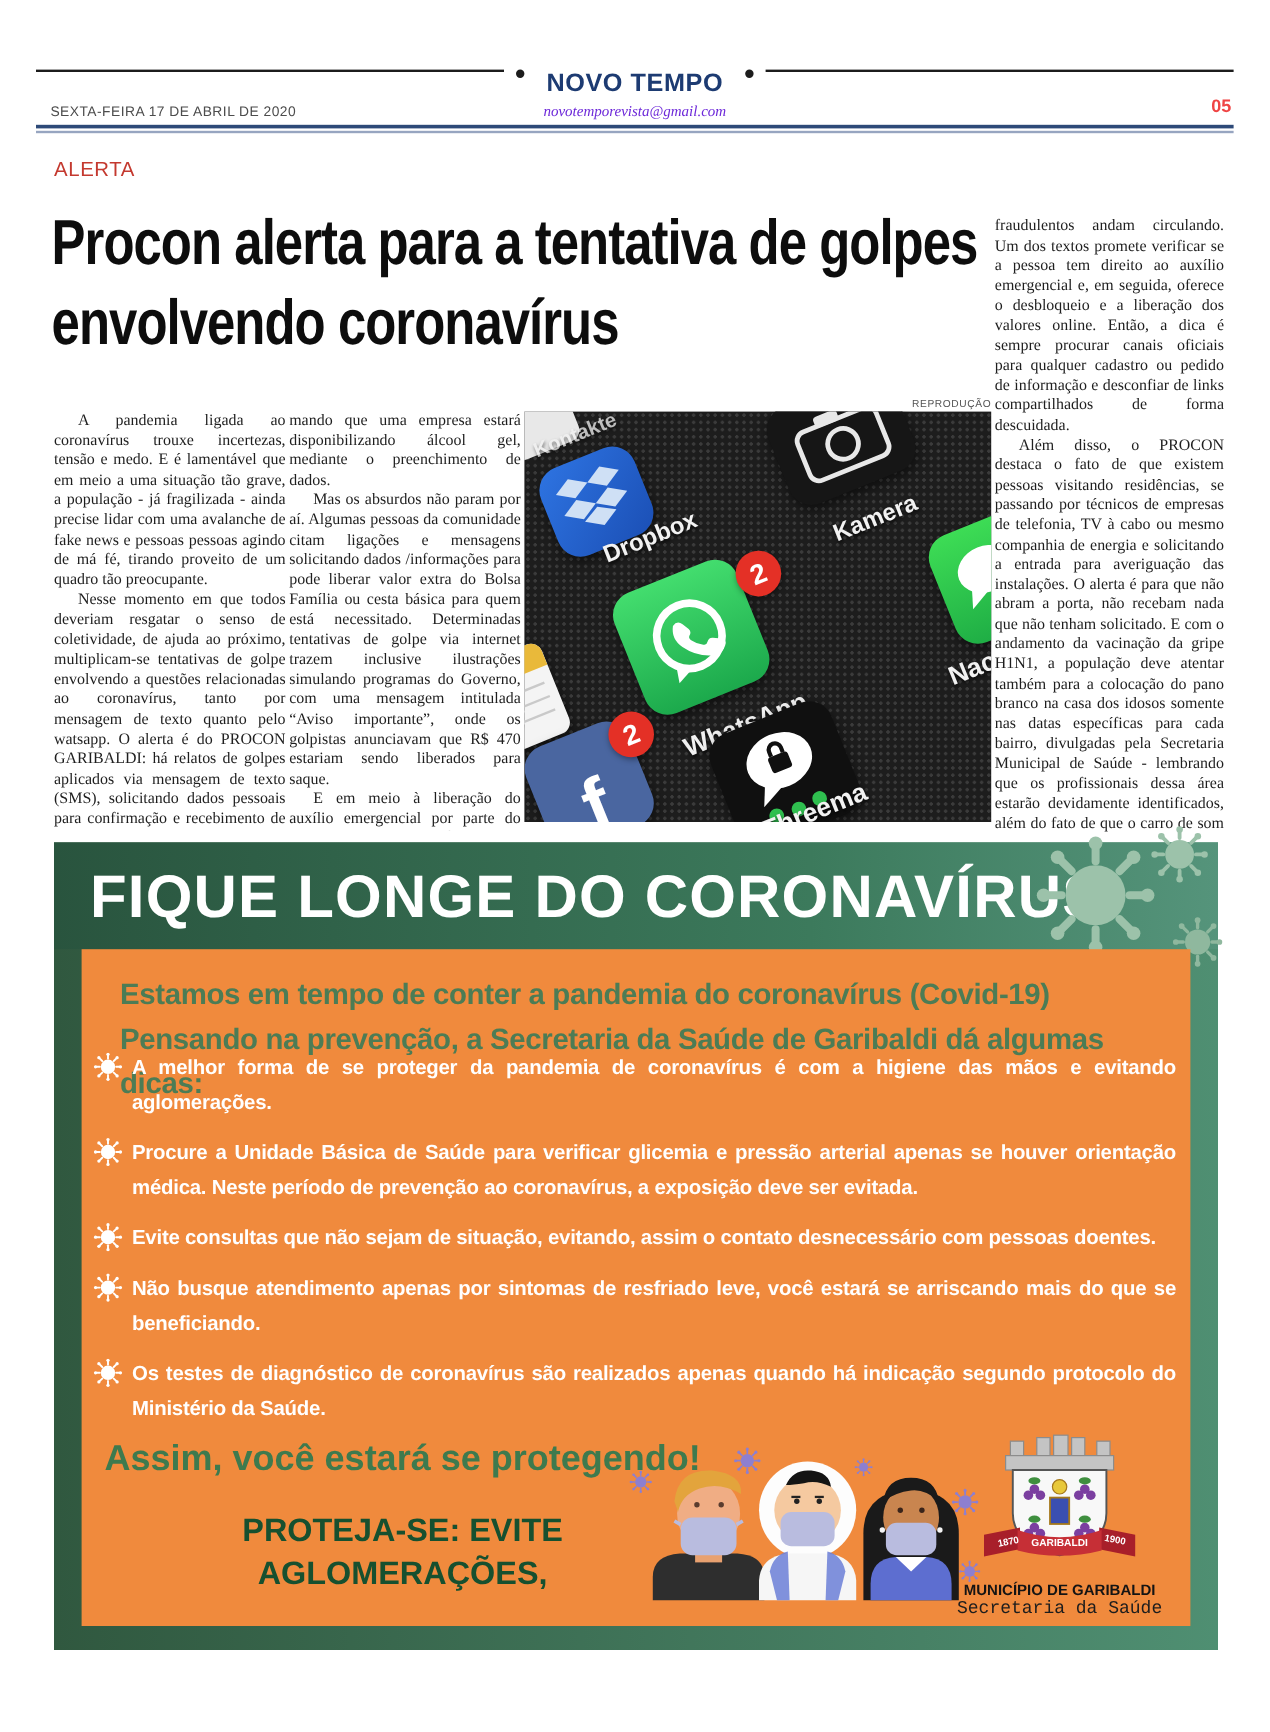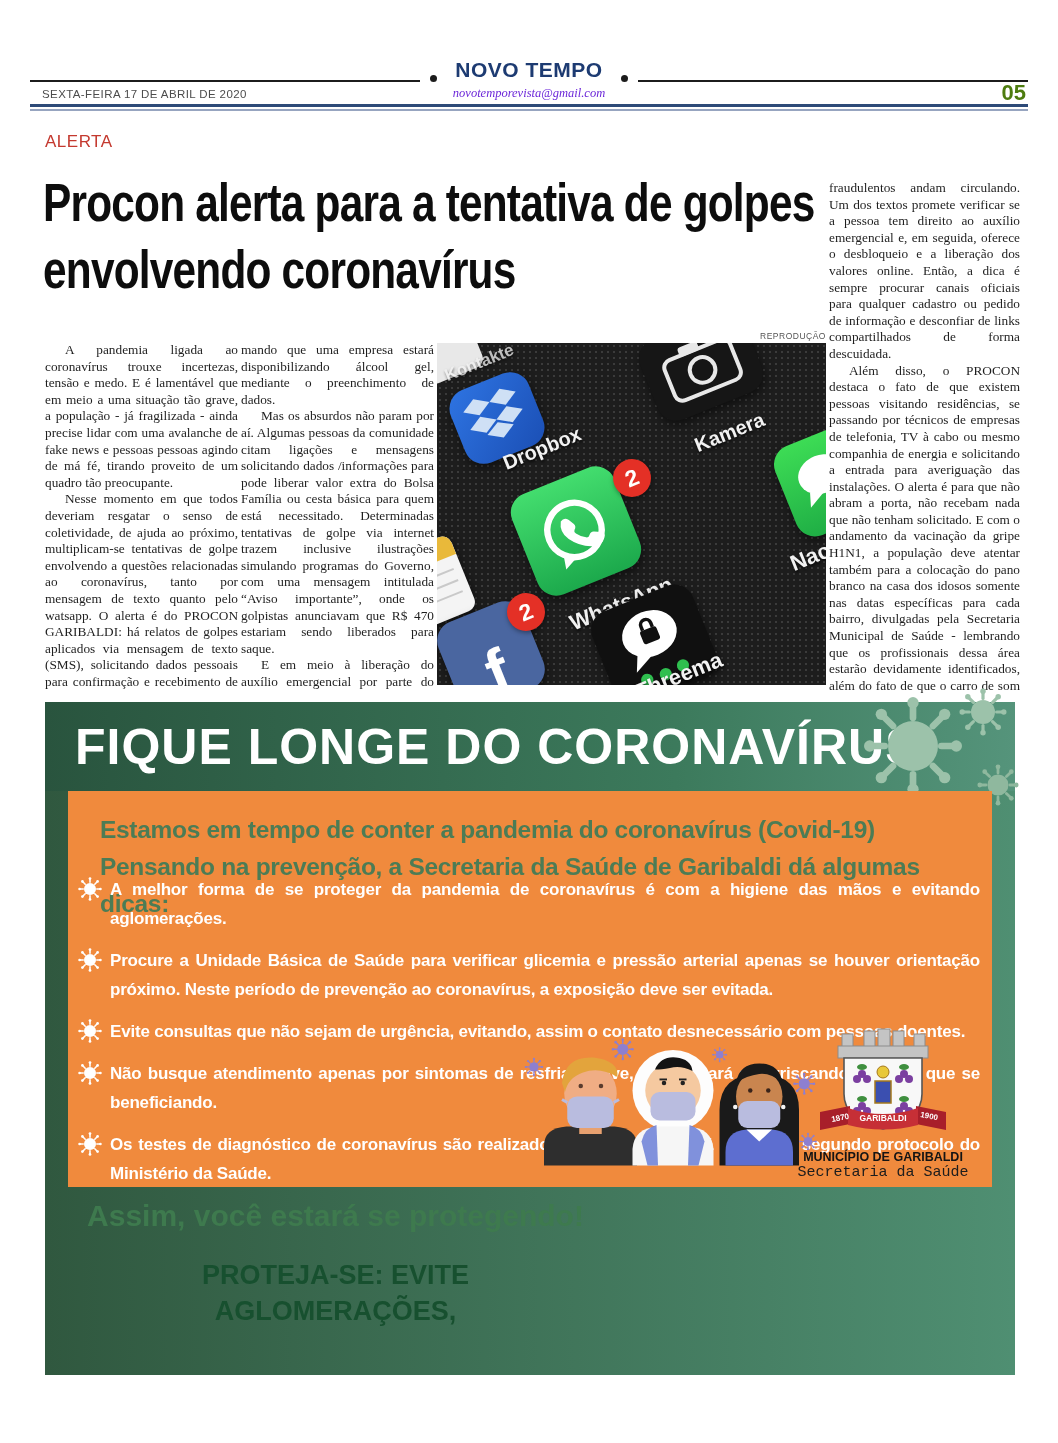--- a/index.html
+++ b/index.html
@@ -1,30 +1,30 @@
 <!DOCTYPE html>
 <html><head>
 <meta charset="utf-8">
 <style>
   html,body{margin:0;padding:0;background:#fff;}
   .page{position:relative;width:1058px;height:1443px;background:#fff;overflow:hidden;
         font-family:"Liberation Serif",serif;color:#222;margin:0 auto;}
 
   
-  .masthead-row{position:absolute;left:30px;right:30px;top:58px;display:flex;align-items:flex-end;gap:10px;}
+  .masthead-row{position:absolute;left:30px;right:30px;top:58px;display:flex;align-items:flex-start;gap:10px;}
   .masthead-row .rule{flex:1;height:2px;background:#1c1c1c;}
   .masthead-row .dot{width:7px;height:7px;border-radius:50%;background:#1c1c1c;}
   .paper-name{font-family:"Liberation Sans",sans-serif;font-weight:700;font-size:21px;
               color:#1d3b72;letter-spacing:.5px;white-space:nowrap;padding:0 8px;}
   .paper-email{position:absolute;left:0;right:0;top:86px;text-align:center;font-style:italic;
                font-size:12.5px;color:#6d28d9;}
   .issue-date{position:absolute;left:42px;top:88px;font-family:"Liberation Sans",sans-serif;
               font-size:11.5px;color:#4c4c4c;letter-spacing:.4px;}
   .page-number{position:absolute;right:32px;top:80px;font-family:"Liberation Sans",sans-serif;
-               font-weight:700;font-size:22px;color:#4d7c0f;}
+               font-weight:700;font-size:15px;color:#ef4444;}
   .double-rule{position:absolute;left:30px;right:30px;top:104px;}
   .double-rule .r1{height:3px;background:#2d4a78;}
   .double-rule .r2{height:2px;background:#97a5c0;margin-top:2px;}
 
   
   .kicker{position:absolute;left:45px;top:132px;font-family:"Liberation Sans",sans-serif;
           font-size:17px;color:#c4392f;letter-spacing:.5px;}
   .headline{position:absolute;left:43px;top:170px;width:990px;transform:scaleX(.8);transform-origin:left top;
             font-family:"Liberation Sans",sans-serif;font-weight:700;font-size:53px;line-height:1.26;
             letter-spacing:-1px;color:#0d0d0d;}
@@ -68,21 +68,21 @@
   .banner{position:absolute;left:0;top:0;right:0;height:89px;
           background:linear-gradient(90deg,#29543e 0%,#3c7a5c 65%,#55947b 100%);
           display:flex;align-items:center;padding-left:30px;box-sizing:border-box;}
   .banner-title{font-family:"Liberation Sans",sans-serif;font-weight:700;font-size:50px;
                 color:#fff;letter-spacing:1px;white-space:nowrap;}
   .banner-virus{position:absolute;color:#9cc2aa;}
   .bv1{right:52px;top:-6px;width:100px;height:100px;}
   .bv2{right:8px;top:-14px;width:48px;height:48px;}
   .bv3{right:-4px;top:62px;width:42px;height:42px;color:#8fb89e;}
 
-  .orange{position:absolute;left:23px;top:89px;width:924px;height:396px;background:#f08a3d;}
+  .orange{position:absolute;left:23px;top:89px;width:924px;height:564px;background:#f08a3d;}
   .intro{position:absolute;left:32px;top:20px;font-family:"Liberation Sans",sans-serif;
          font-weight:700;font-size:24.5px;line-height:37px;color:#4c7c55;letter-spacing:-.3px;}
   .tips{position:absolute;left:10px;top:84px;width:902px;}
   .tip{display:flex;gap:8px;margin-bottom:13px;}
   .tip-bullet{flex:0 0 24px;width:24px;height:24px;color:#fff;margin-top:2px;}
   .tip-text{font-family:"Liberation Sans",sans-serif;font-weight:700;font-size:17px;
             line-height:29px;color:#fff;text-align:justify;letter-spacing:-.2px;}
   .closing{position:absolute;left:15px;top:408px;width:505px;text-align:center;
            font-family:"Liberation Sans",sans-serif;font-weight:700;font-size:30px;color:#3e7a4e;}
   .protect{position:absolute;left:15px;top:466px;width:505px;text-align:center;
@@ -253,27 +253,27 @@
         <div class="tip">
           <svg class="tip-bullet" viewBox="0 0 60 60">
               <use href="#virus-shape"></use>
             </svg>
           <div class="tip-text">A melhor forma de se proteger da pandemia de coronavírus é com a higiene das mãos e evitando aglomerações.</div>
         </div>
         <div class="tip">
           <svg class="tip-bullet" viewBox="0 0 60 60">
               <use href="#virus-shape"></use>
             </svg>
-          <div class="tip-text">Procure a Unidade Básica de Saúde para verificar glicemia e pressão arterial apenas se houver orientação próximo. Neste período de prevenção ao coronavírus, a exposição deve ser evitada.</div>
-        </div>
-        <div class="tip">
-          <svg class="tip-bullet" viewBox="0 0 60 60">
-              <use href="#virus-shape"></use>
-            </svg>
-          <div class="tip-text">Evite consultas que não sejam de urgência, evitando, assim o contato desnecessário com pessoas doentes.</div>
+          <div class="tip-text">Procure a Unidade Básica de Saúde para verificar glicemia e pressão arterial apenas se houver orientação médica. Neste período de prevenção ao coronavírus, a exposição deve ser evitada.</div>
+        </div>
+        <div class="tip">
+          <svg class="tip-bullet" viewBox="0 0 60 60">
+              <use href="#virus-shape"></use>
+            </svg>
+          <div class="tip-text">Evite consultas que não sejam de situação, evitando, assim o contato desnecessário com pessoas doentes.</div>
         </div>
         <div class="tip">
           <svg class="tip-bullet" viewBox="0 0 60 60">
               <use href="#virus-shape"></use>
             </svg>
           <div class="tip-text">Não busque atendimento apenas por sintomas de resfriado leve, você estará se arriscando mais do que se beneficiando.</div>
         </div>
         <div class="tip">
           <svg class="tip-bullet" viewBox="0 0 60 60">
               <use href="#virus-shape"></use>

